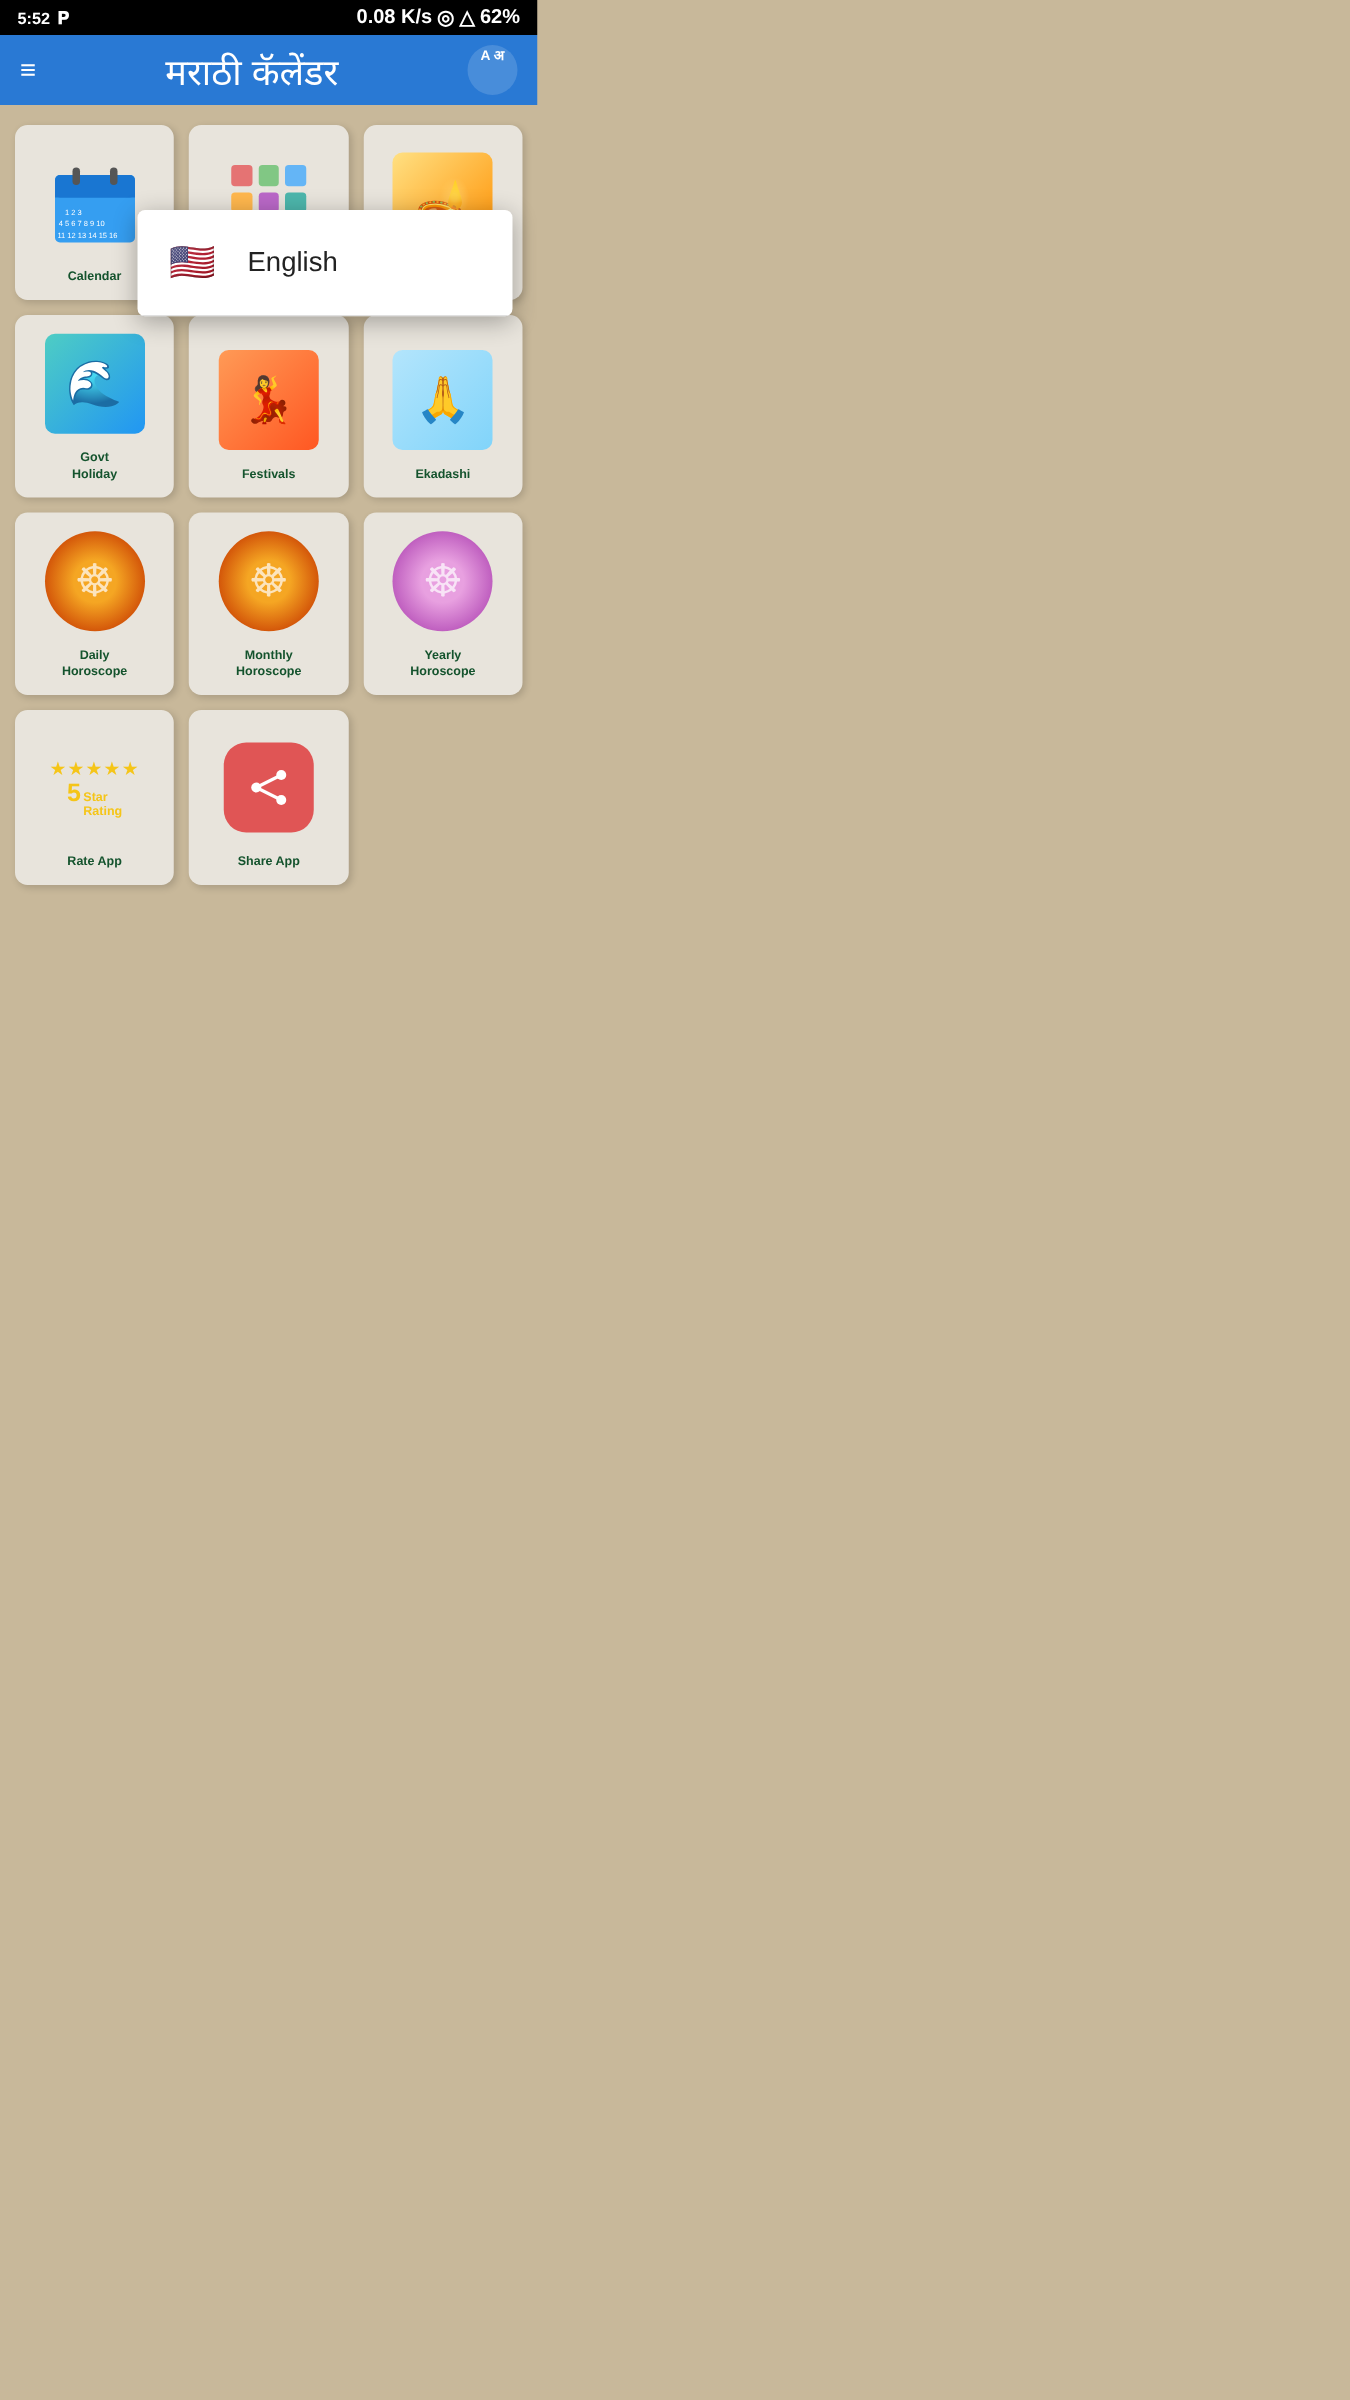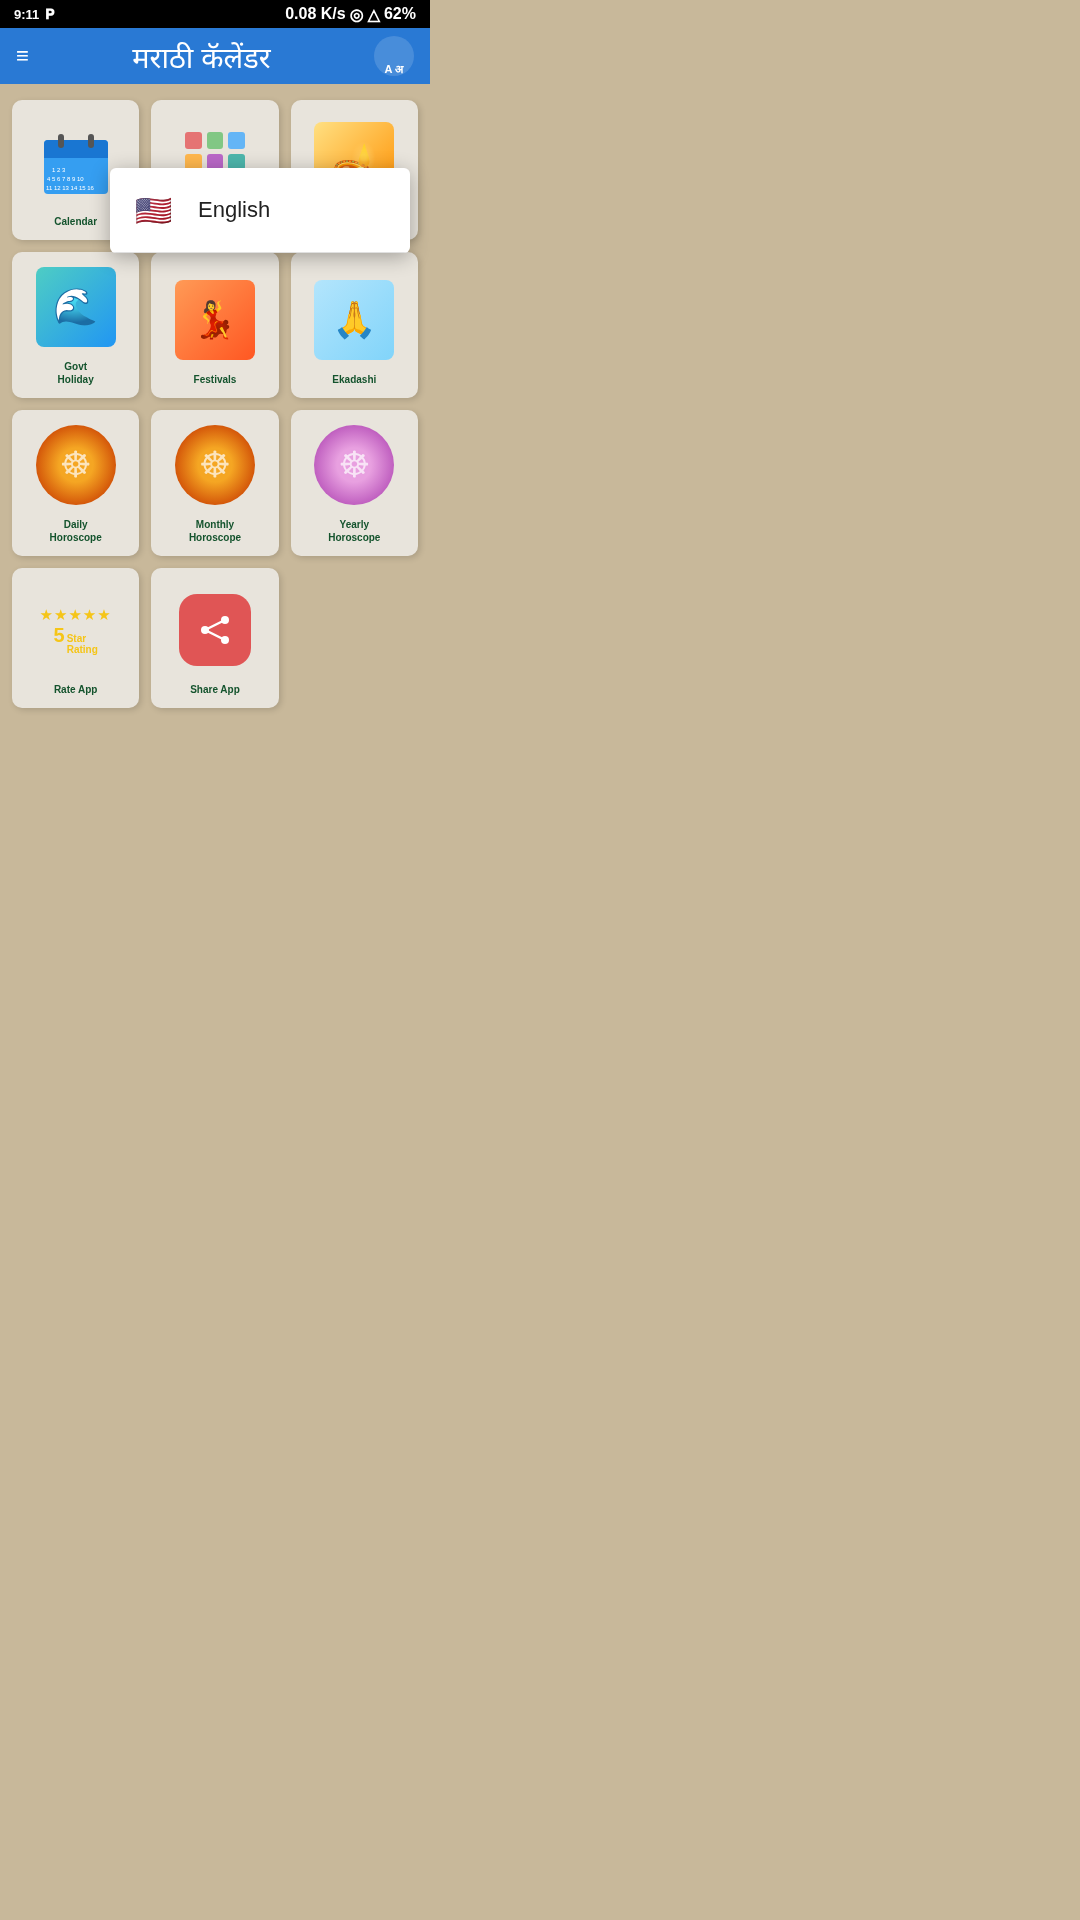--- a/index.html
+++ b/index.html
@@ -48,21 +48,21 @@
       color: #fff;
       font-size: 22px;
       cursor: pointer;
     }
     .translate-btn {
       width: 40px;
       height: 40px;
       background: rgba(255,255,255,0.15);
       border-radius: 50%;
       display: flex;
-      align-items: flex-end;
+      align-items: flex-start;
       justify-content: center;
       color: #fff;
       font-size: 16px;
       font-weight: bold;
       cursor: pointer;
     }
 
     
     .language-dialog {
       position: absolute;
@@ -275,21 +275,21 @@
       right: 0;
       bottom: 0;
       z-index: 50;
     }
   </style>
 </head>
 <body>
 
 <div class="status-bar">
   <div class="status-left">
-    <span>9:11</span>
+    <span>5:52</span>
     <span style="font-size:14px;">𝐏</span>
   </div>
   <div class="status-right">
     <span>0.08 K/s</span>
     <span>◎</span>
     <span>△</span>
     <span>62%</span>
   </div>
 </div>
 

